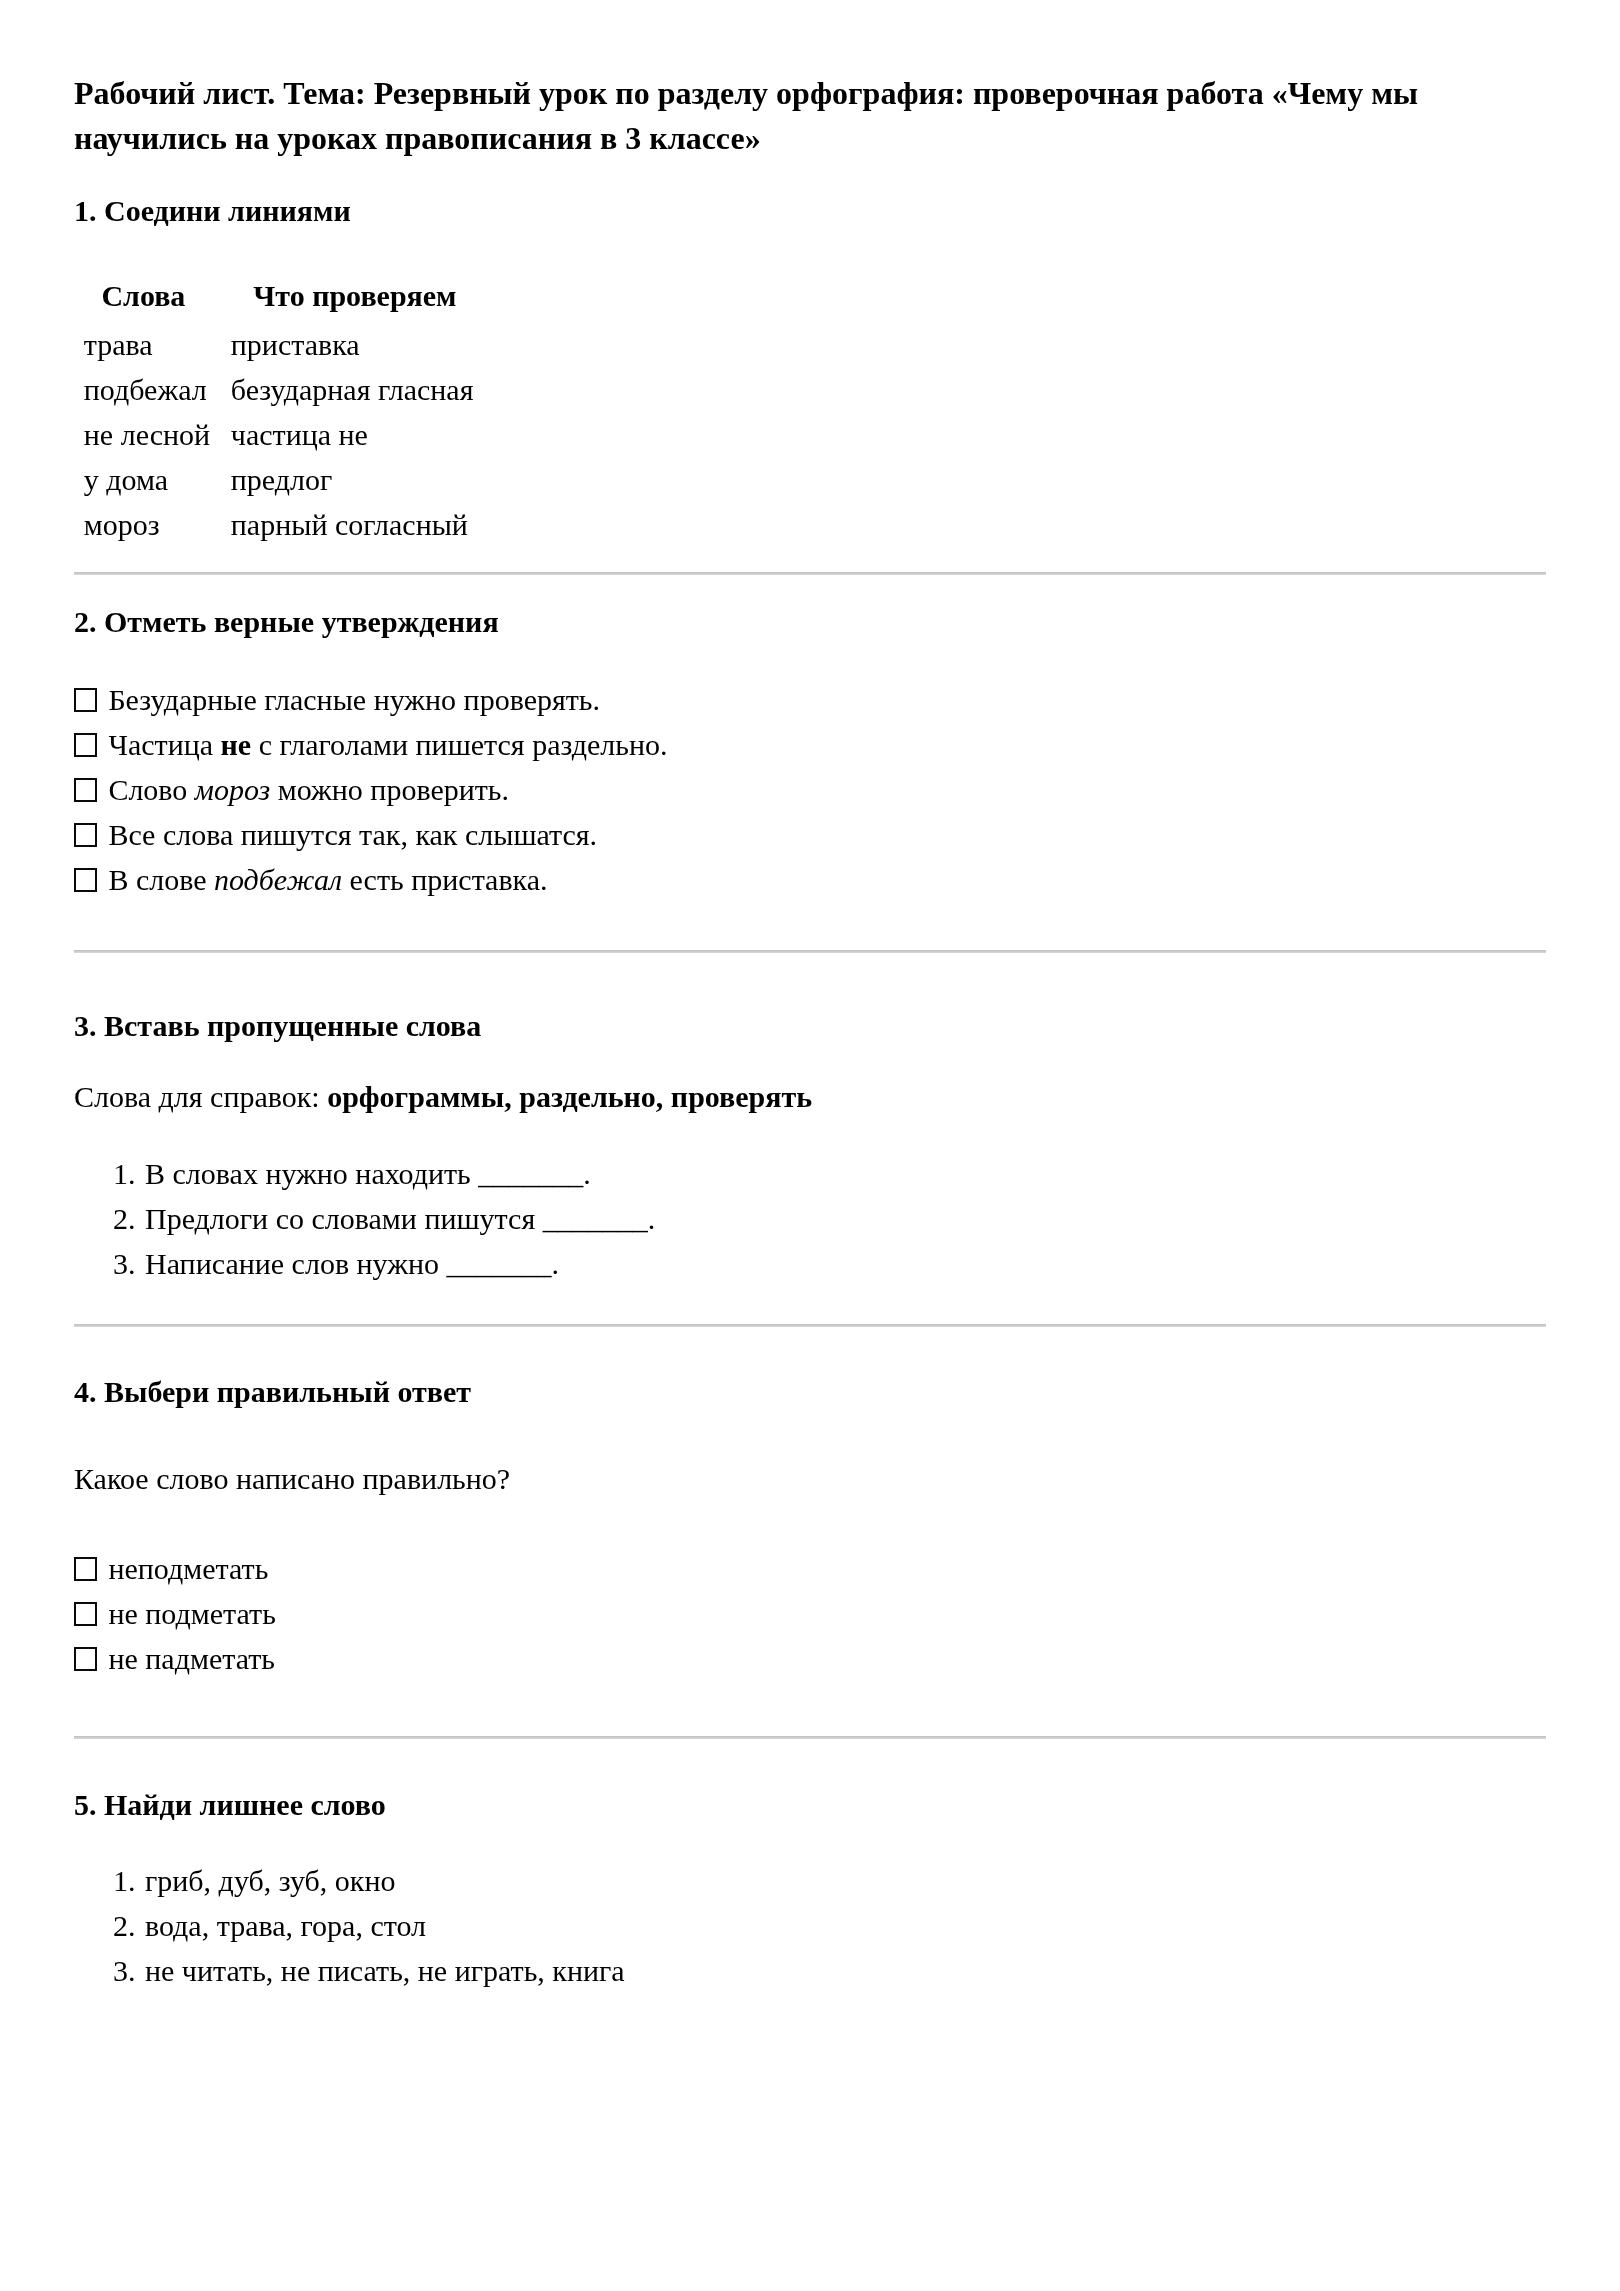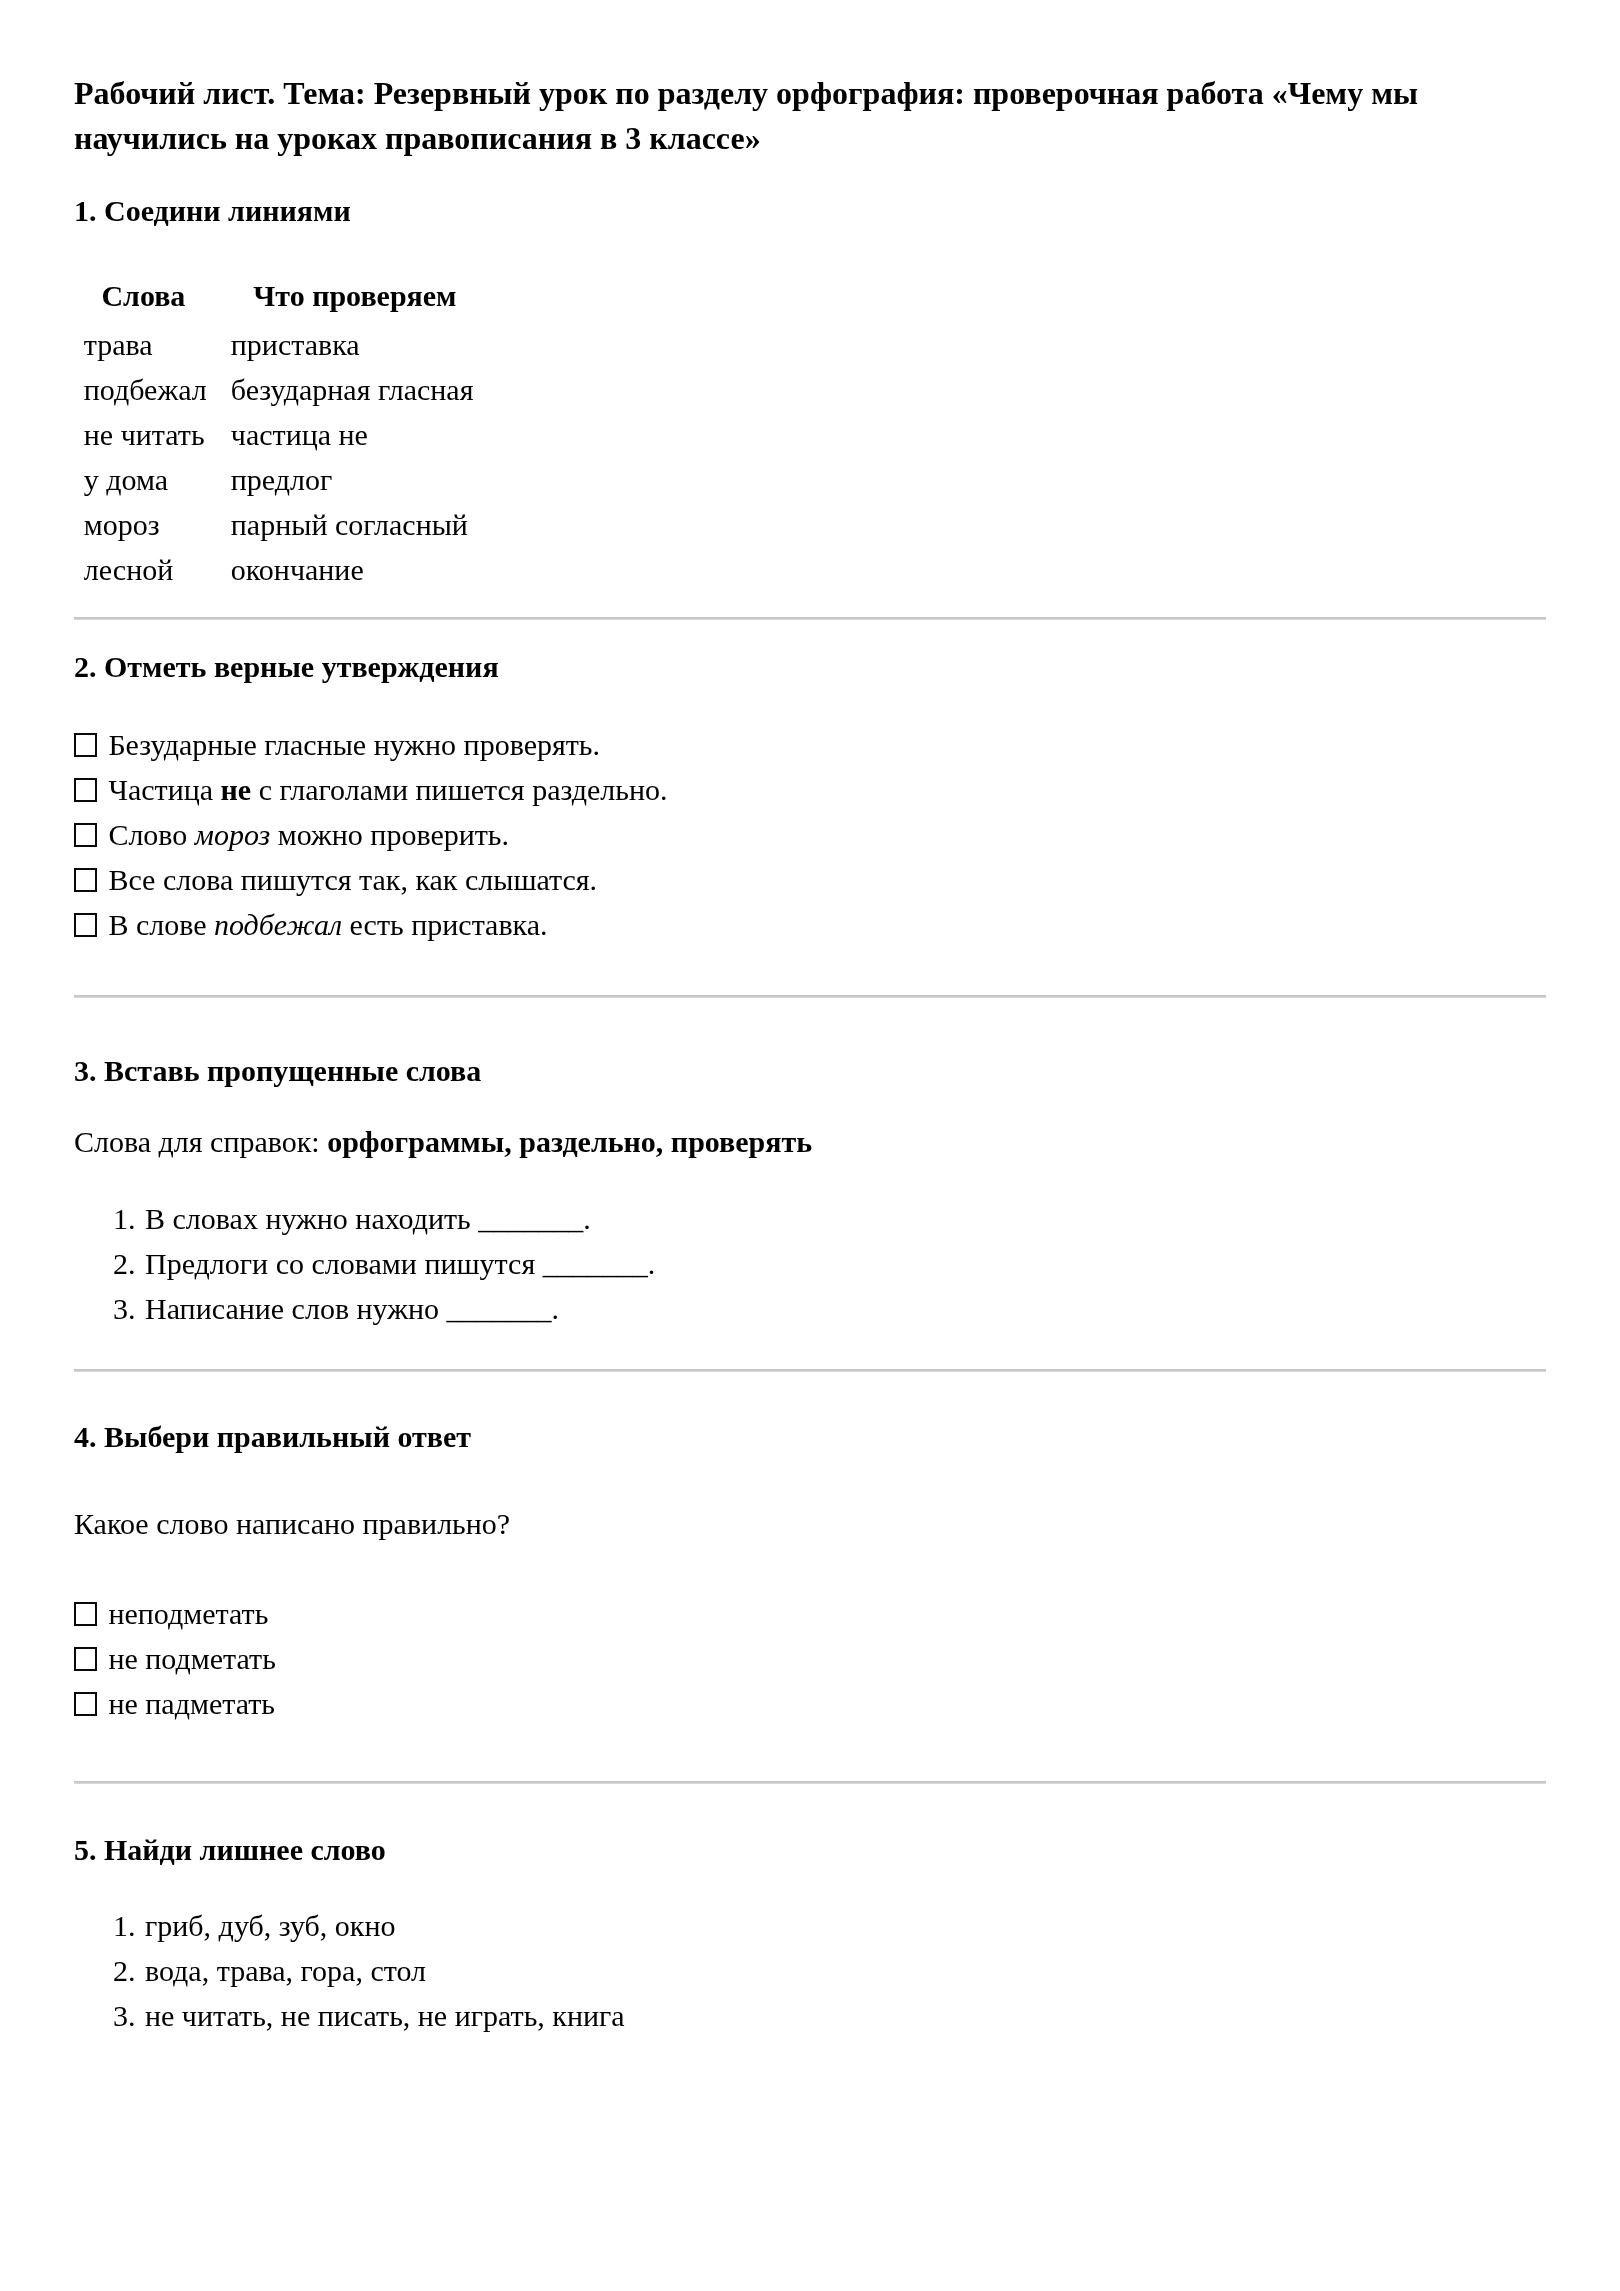--- a/index.html
+++ b/index.html
@@ -73,34 +73,30 @@
     </div>
     <div class="prow">
       <div class="c1">трава</div>
       <div class="c2">приставка</div>
     </div>
     <div class="prow">
       <div class="c1">подбежал</div>
       <div class="c2">безударная гласная</div>
     </div>
     <div class="prow">
-      <div class="c1">не читать</div>
+      <div class="c1">не лесной</div>
       <div class="c2">частица не</div>
     </div>
     <div class="prow">
       <div class="c1">у дома</div>
       <div class="c2">предлог</div>
     </div>
     <div class="prow">
       <div class="c1">мороз</div>
       <div class="c2">парный согласный</div>
-    </div>
-    <div class="prow">
-      <div class="c1">лесной</div>
-      <div class="c2">окончание</div>
     </div>
   </div>
 
   <div class="hr" id="hr1"></div>
 
   <div class="h" id="h2">2. Отметь верные утверждения</div>
 
   <div class="checks" id="checks2">
     <div class="chk-row">
       <span class="box"></span><span>Безударные гласные нужно проверять.</span><span class=""></span><span></span>

